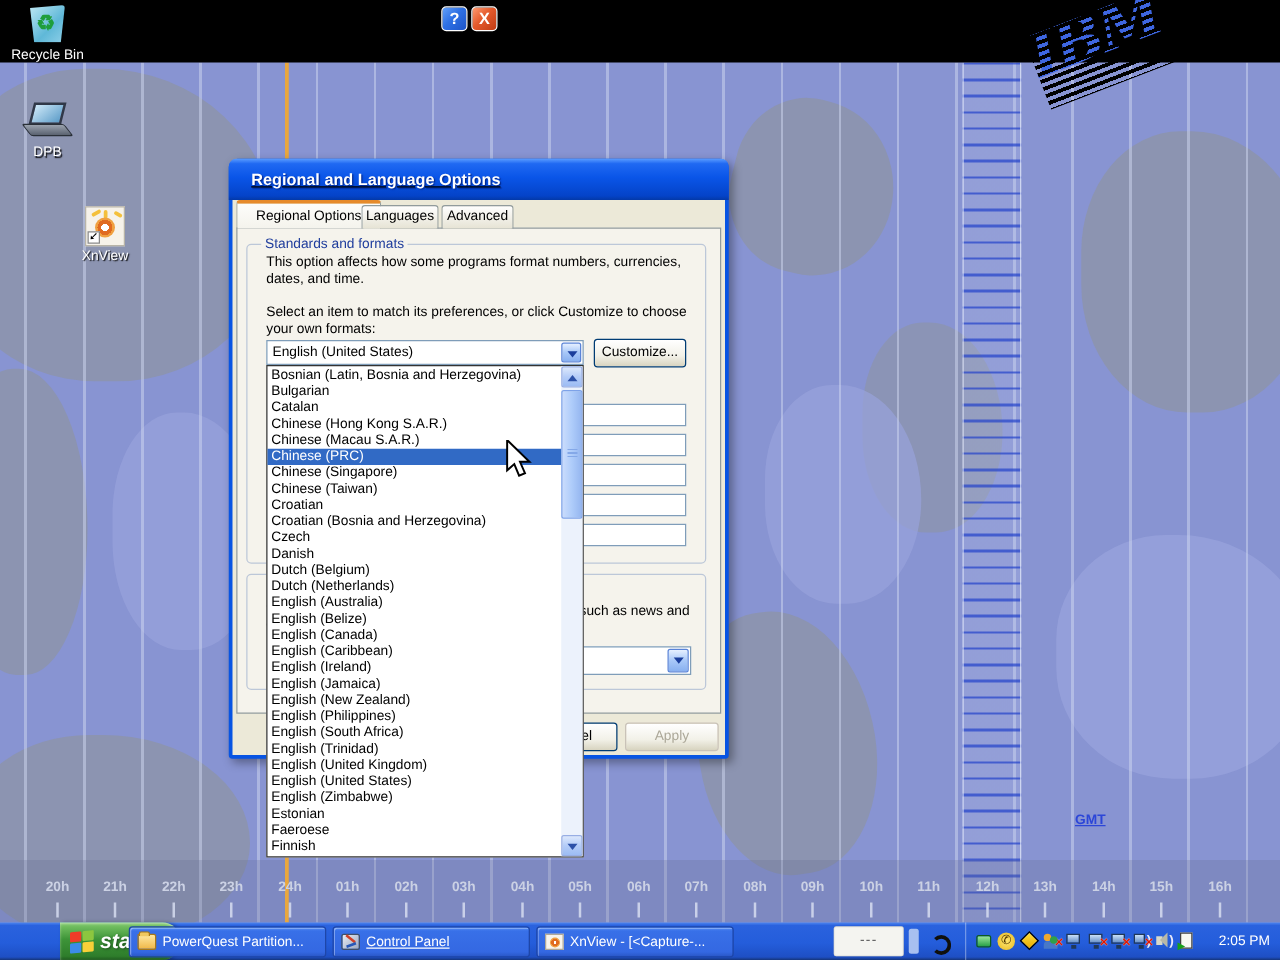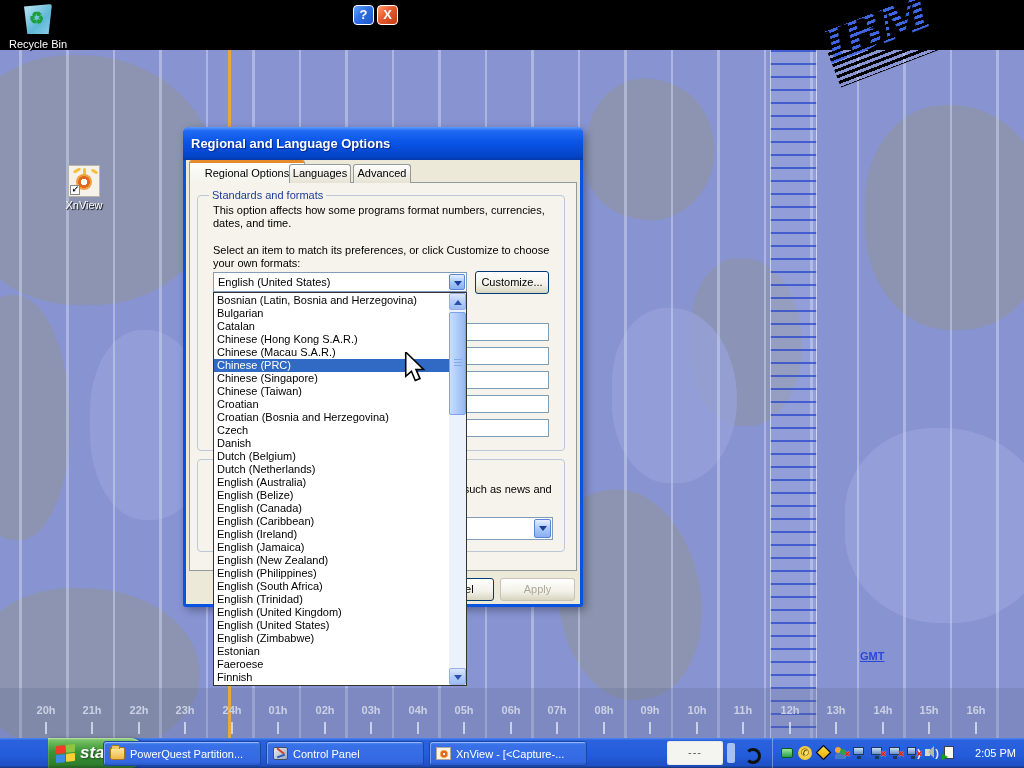--- a/index.html
+++ b/index.html
@@ -54,21 +54,21 @@
   .bbar { left:0; top:688px; width:1024px; height:50px; background:rgba(96,104,142,.25); z-index:1; }
   .tl { position:absolute; top:704px; width:40px; text-align:center; color:#CBD1E4; font-weight:bold; z-index:2;}
   .tl::after { content:""; position:absolute; left:19px; top:18px; width:2px; height:12px; background:rgba(214,221,240,.85); }
 
   
   .dlg { left:183px; top:127px; width:400px; height:480px; background:#ECE9D8;
     border:3px solid #0754E3; border-radius:7px 7px 3px 3px; z-index:10;
     box-shadow:3px 3px 8px rgba(0,0,0,.35); }
   .titlebar { left:183px; top:127px; width:400px; height:33px; border-radius:6px 6px 0 0; z-index:11;
     background:linear-gradient(180deg,#5A9CFF 0%,#2069F2 12%,#0A55E8 45%,#0443C8 90%,#0339A8 100%);
-    display:flex; align-items:center; padding-left:8px; }
+    display:flex; align-items:center; padding-left:18px;text-decoration:underline; }
   .titletext { color:#fff; font-size:13px; font-weight:bold; text-shadow:1px 1px 1px #00268C; }
   .tbtn { position:absolute; top:5px; width:21px; height:20px; border:1px solid #fff; border-radius:4px;
     color:#fff; font-weight:bold; font-size:13px; text-align:center; line-height:18px; z-index:12; cursor:default;}
   .helpb { left:353px; background:linear-gradient(135deg,#63A0F8 0%,#2E70E4 45%,#1D54C8 100%); }
   .closeb { left:377px; background:linear-gradient(135deg,#FF9C73 0%,#E45A2C 45%,#C13C14 100%); }
 
   .tab { position:absolute; border:1px solid #919B9C; border-bottom:none; border-radius:3px 3px 0 0;
     text-align:center; z-index:12; cursor:default;}
   .tab-active { left:189px; top:160px; width:116px; height:23px; line-height:21px;
     background:linear-gradient(#FDFDFB,#F4F3EC); border-top:3px solid #E68B2C; }
@@ -209,20 +209,29 @@
     <span class="ibm-logo">IBM</span>
     <div class="abs ibm-stripes"></div>
   </div>
 
   <div class="abs dicon" style="left:2px;top:4px;">
     <div class="icon-art">
         <div class="bin"></div>
       </div>
     <div class="lbl">Recycle Bin</div>
   </div>
+  <div class="abs dicon" style="left:2px;top:82px;">
+    <div class="icon-art">
+      <div class="laptop">
+          <div class="scr"></div>
+          <div class="base"></div>
+        </div>
+    </div>
+    <div class="lbl">DPB</div>
+  </div>
   <div class="abs dicon" style="left:48px;top:165px;">
     <div class="icon-art">
       <div class="xnv">
         <div class="ray" style="left:4px;top:3px;width:8px;height:3px;transform:rotate(-30deg);"></div>
         <div class="ray" style="left:14px;top:2px;width:3px;height:7px;"></div>
         <div class="ray" style="left:22px;top:4px;width:7px;height:3px;transform:rotate(30deg);"></div>
         <div class="swirl"></div>
         <div class="shortcut"></div>
       </div>
     </div>
@@ -323,21 +332,21 @@
         <span style="background:#3C8CE8"></span>
           <span style="background:#F8D038"></span>
       </span>
       <span class="start-label">start</span>
     </div>
 
     <div class="taskbtn" style="left:103px;">
       <span class="tb-icon ic-folder"></span>
       <span>PowerQuest Partition...</span>
     </div>
-    <div class="taskbtn" style="left:266px;">
+    <div class="taskbtn" style="left:266px;text-decoration:underline;">
       <span class="tb-icon ic-cpanel"></span>
       <span>Control Panel</span>
     </div>
     <div class="taskbtn" style="left:429px;align-items:center;">
       <span class="tb-icon ic-xnview"></span>
       <span>XnView - [&lt;Capture-...</span>
     </div>
 
     <div class="addrbox">---</div>
     <div class="addrnub"></div>

